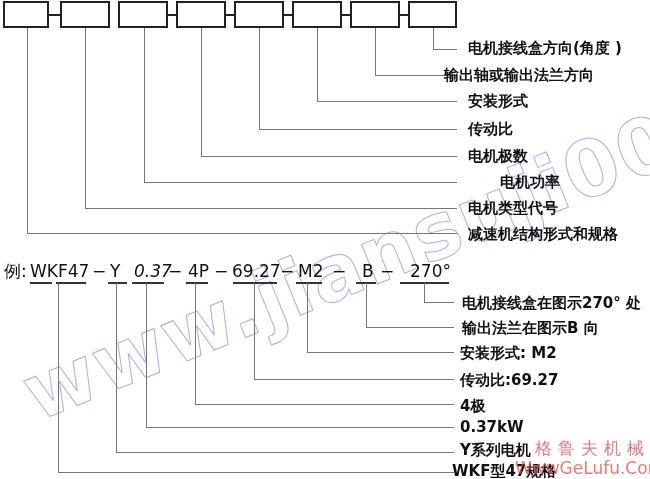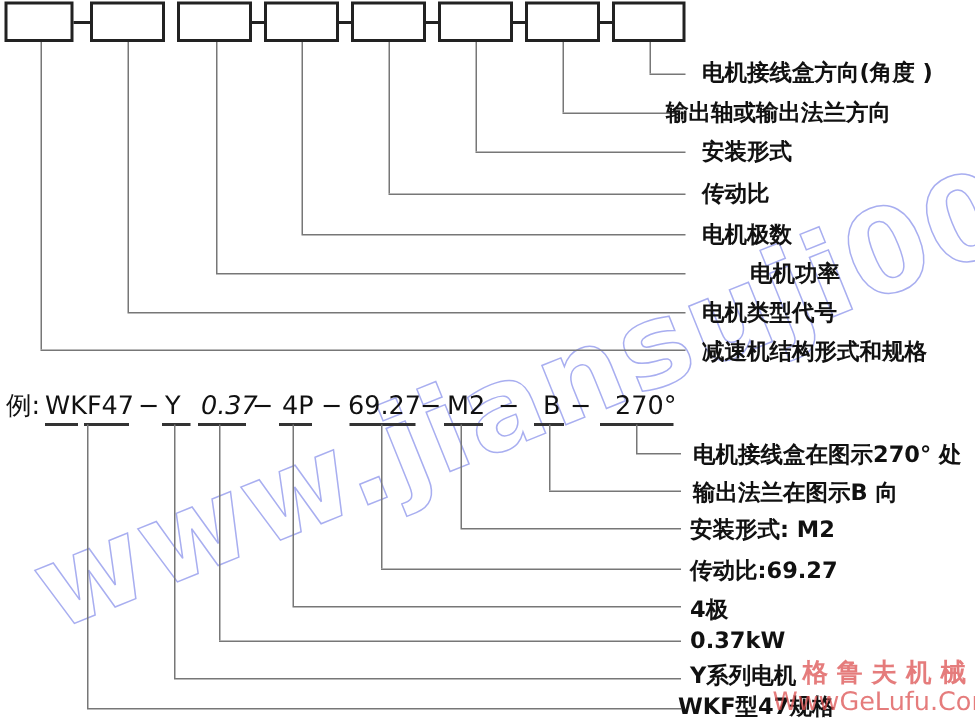--- a/index.html
+++ b/index.html
@@ -7,21 +7,21 @@
          font-family:"DejaVu Sans", "Liberation Sans", sans-serif; color:#111; }
   .box { position:absolute; border:2px solid #222; box-sizing:border-box; height:27px; top:1px; background:#fff; }
   .hl { position:absolute; height:0; border-top:1.5px solid #777; }
   .vl { position:absolute; width:0; border-left:1.5px solid #777; }
   .bl { position:absolute; height:0; border-top:2px solid #333; }
   .lab { position:absolute; font-size:15px; font-weight:bold; white-space:nowrap; line-height:18px; }
   .code { position:absolute; font-size:17px; white-space:nowrap; line-height:20px; color:#111; }
   .wm { position:absolute; color:rgba(120,130,230,0.35); font-size:78px; font-weight:bold;
         font-family:"DejaVu Sans", sans-serif; transform:rotate(-22deg); transform-origin:left top;
         white-space:nowrap; letter-spacing:2px; -webkit-text-stroke:1px rgba(110,120,230,0.6); color:transparent; }
-  .wm2 { position:absolute; font-size:17px; white-space:nowrap; color:rgba(220,80,80,0.75); font-weight:bold; }
+  .wm2 { position:absolute; font-size:17px; white-space:nowrap; color:rgba(220,80,80,0.75); font-weight:normal; }
 </style>
 </head>
 <body>
 
 <div class="wm" style="left:10px; top:355px;">www.jiansuji001.com</div>
 
 <div>
   <div class="box" style="left:3px; width:46px;"></div>
   <div class="hl" style="left:49px; width:11px; top:14px; border-top:2px solid #222;"></div>
   <div class="box" style="left:60px; width:50px;"></div>

